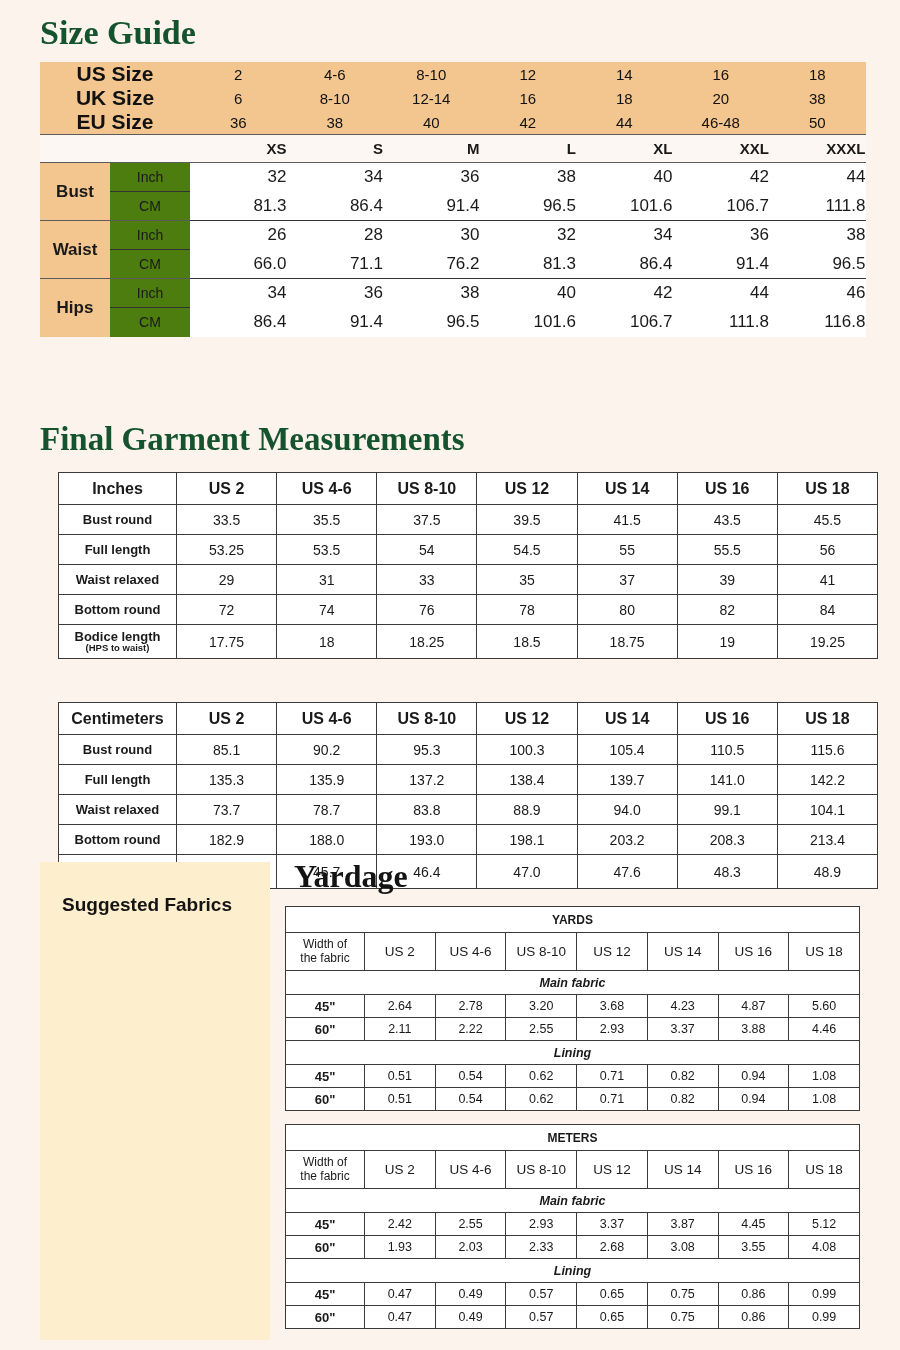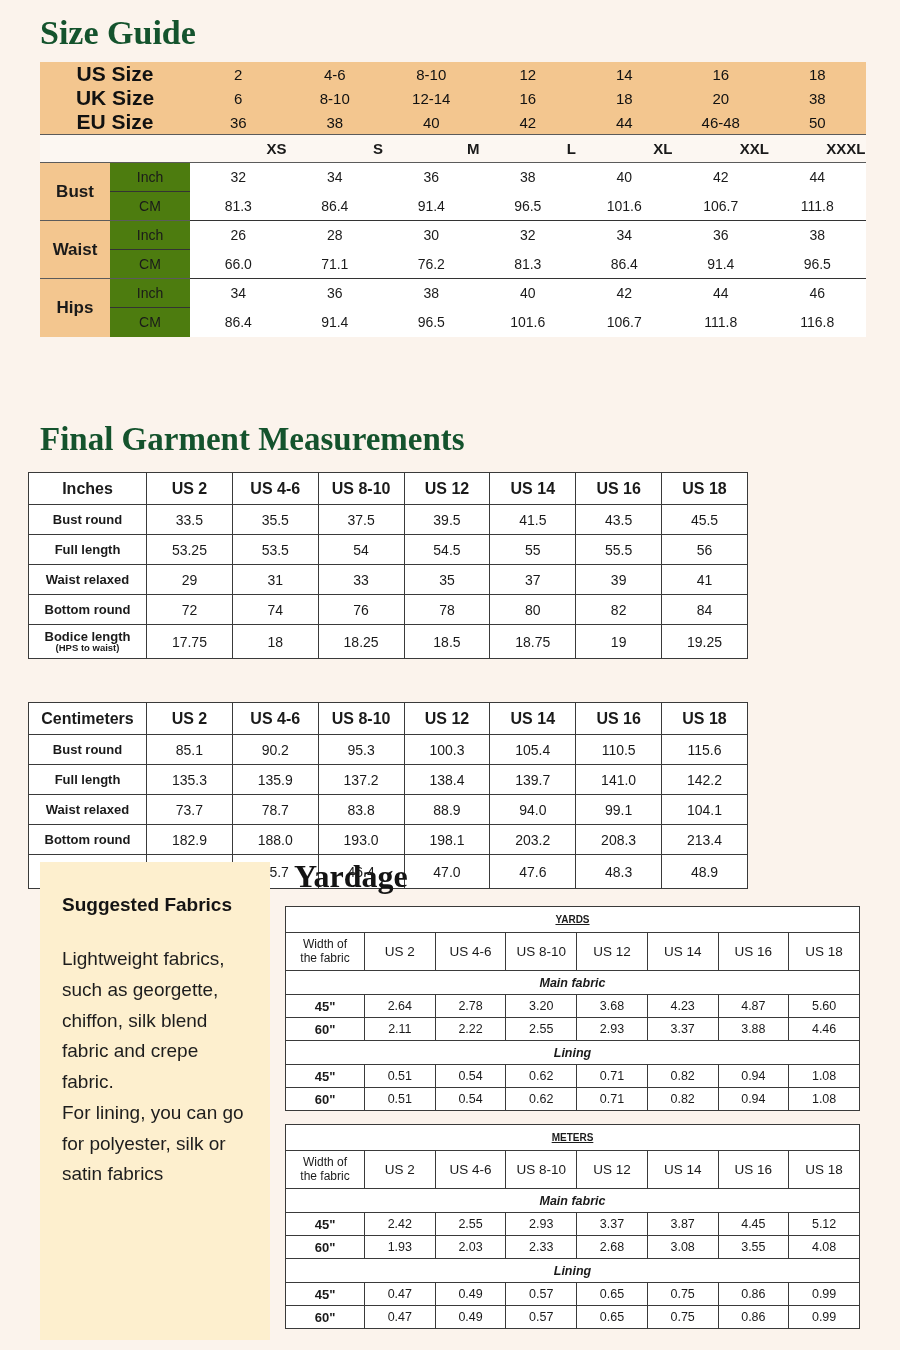--- a/index.html
+++ b/index.html
@@ -52,30 +52,30 @@
     text-align:center; vertical-align:middle;
     border-bottom:1.6px solid #5b5b5b;
   }
   .sg-unit {
     background:#4d7c0f; font-size:14px; text-align:center;
     width:80px; padding:3px 0;
   }
   .sg-unit.top { border-bottom:1.2px solid #333; }
   .sg-unit.bot { border-bottom:1.6px solid #5b5b5b; }
   .sg-num {
-    background:#FFFFFF; font-size:14px; text-align:center; padding:4px 0;
+    background:#FFFFFF; font-size:17px; text-align:right; padding:4px 0;
     height:29px;
   }
   .sg-num.bot { border-bottom:1.2px solid #333; }
   .sg-num.last { border-bottom:0; }
   .sg-grprow-last .sg-num { border-bottom:0; }
 
   
   .fgm {
-    position:absolute; left:28px; width:720px;
+    position:absolute; left:58px; width:820px;
     border-collapse:collapse; table-layout:fixed;
     background:#fff;
     border:1.6px solid #4a4a4a;
   }
   #fgm-inches { top:472px; }
   #fgm-cm { top:664px;margin-top:38px; }
   .fgm td, .fgm th {
     border:1px solid #3a3a3a;
     text-align:center;
     padding:0;
@@ -110,21 +110,21 @@
     border-collapse:collapse; table-layout:fixed;
     background:#fff; border:1.6px solid #3a3a3a;
   }
   #yards-table { top:906px; }
   #meters-table { top:1124px; }
   .yd td {
     border:1px solid #3a3a3a; text-align:center; padding:0;
     height:23px; font-size:12.5px;
   }
   .yd .unit-hdr {
-    font-weight:700; font-size:10px; height:26px; border-bottom:1.6px solid #3a3a3a;text-decoration:underline;
+    font-weight:700; font-size:12px; height:26px; border-bottom:1.6px solid #3a3a3a;
   }
   .yd .colhdr { font-weight:400; font-size:13.5px; height:38px; }
   .yd .colhdr.width { font-size:12px; line-height:1.12; }
   .yd .section {
     font-style:italic; font-weight:700; font-size:12.5px; height:24px;
   }
   .yd .wlabel { font-weight:700; font-size:13px; }
 </style>
 </head>
 <body>
@@ -407,22 +407,20 @@
           <td class="taller">47.0</td>
           <td class="taller">47.6</td>
           <td class="taller">48.3</td>
           <td class="taller">48.9</td>
         </tr>
       </tbody>
   </table>
 
   <div id="suggested-fabrics">
     <div id="sf-title">Suggested Fabrics</div>
-    <div id="sf-body">Lightweight fabrics, such as georgette, chiffon, silk blend fabric and crepe fabric.
-For lining, you can go for polyester, silk or satin fabrics</div>
   </div>
 
   <div id="yardage-title">Yardage</div>
 
   <table class="yd" id="yards-table">
     <colgroup>
       <col style="width:79px">
         <col>
         <col>
         <col>

